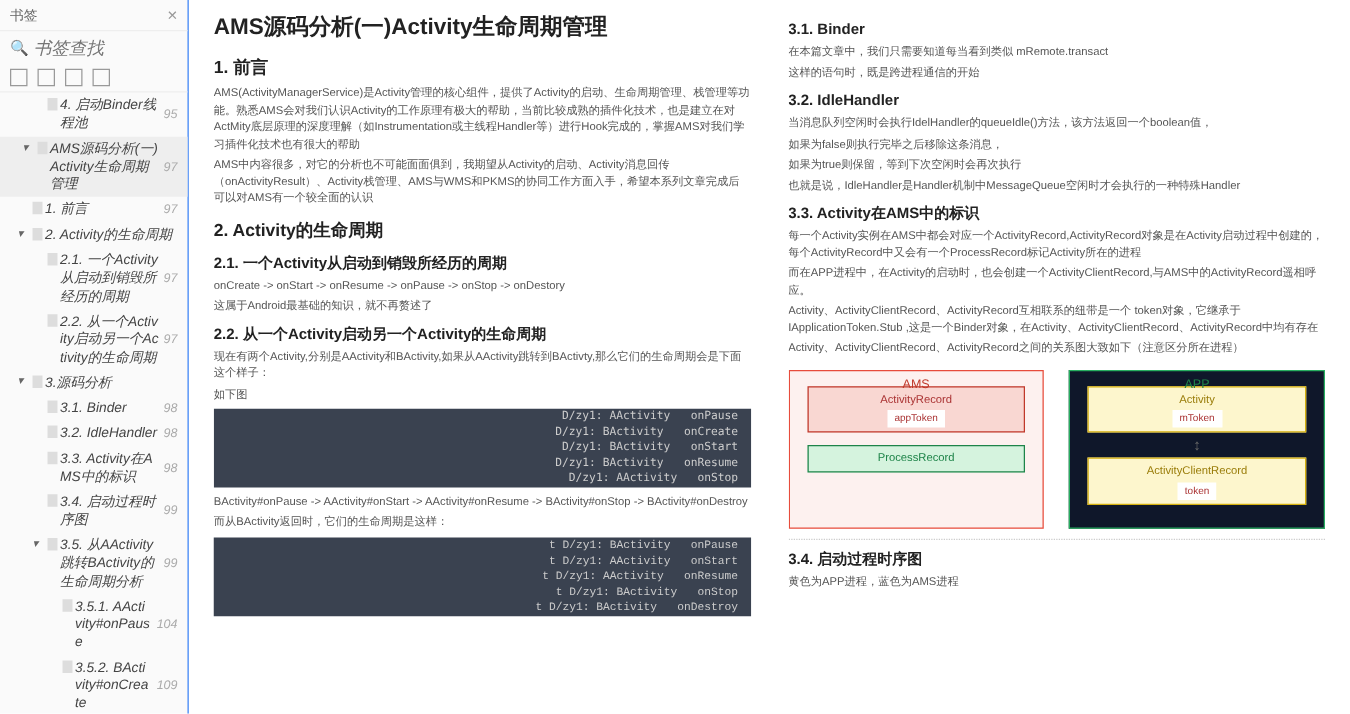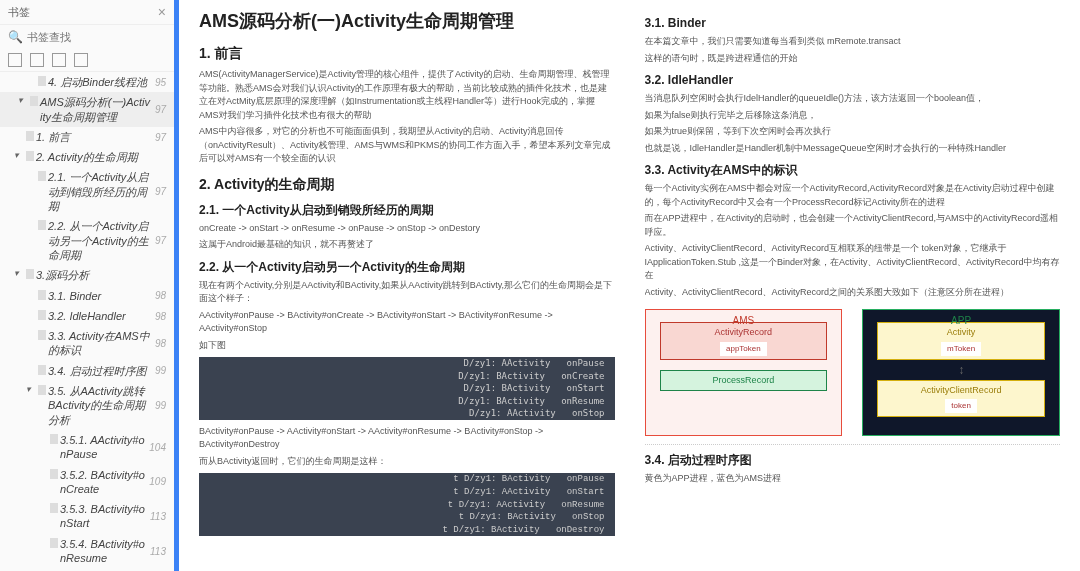--- a/index.html
+++ b/index.html
@@ -1,24 +1,24 @@
 <!DOCTYPE html>
 <html><head>
   <meta charset="utf-8">
   <style>
     * { margin: 0; padding: 0; box-sizing: border-box; }
     body { font-family: "Microsoft YaHei", "PingFang SC", Arial, sans-serif; font-size: 12px; color: #333; display: flex; height: 571px; overflow: hidden; }
     
-    .sidebar { width: 179px; border-right: 5px solid #3b82f6; display: flex; flex-direction: column; background: #fafafa; }
+    .sidebar { width: 151px; border-right: 1px solid #3b82f6; display: flex; flex-direction: column; background: #fafafa; }
     .sidebar-header { display: flex; justify-content: space-between; align-items: center; padding: 4px 8px; border-bottom: 1px solid #eee; }
     .sidebar-title { font-size: 11px; color: #666; }
     .close-x { color: #999; cursor: pointer; font-size: 14px; }
     .search-row { padding: 5px 8px; display: flex; align-items: center; gap: 4px; }
     .search-icon { color: #aaa; font-size: 12px; }
-    .search-input { border: none; outline: none; flex: 1; font-size: 11px; background: transparent; }
+    .search-input { border: none; outline: none; flex: 1; font-size: 14px; background: transparent; font-style: italic; }
     .tool-row { display: flex; gap: 8px; padding: 4px 8px; border-bottom: 1px solid #eee; }
     .tool-icon { width: 14px; height: 14px; border: 1px solid #999; display: inline-block; }
     .toc { flex: 1; overflow-y: auto; font-size: 11px; }
     .toc-item { display: flex; justify-content: space-between; align-items: center; padding: 3px 8px 3px 18px; cursor: pointer; line-height: 1.3; font-style: italic; }
     .toc-item.active { background: #eee; }
     .toc-label { display: flex; align-items: flex-start; gap: 2px; flex: 1; }
     .toc-arrow { width: 10px; color: #666; font-size: 9px; flex-shrink: 0; }
     .toc-page-icon { width: 8px; height: 10px; background: #ddd; display: inline-block; flex-shrink: 0; margin-top: 1px; }
     .toc-text { word-break: break-all; color: #444; }
     .toc-num { color: #aaa; font-size: 10px; margin-left: 4px; flex-shrink: 0; }
@@ -211,21 +211,20 @@
     <h1>AMS源码分析(一)Activity生命周期管理</h1>
     <h2>1. 前言</h2>
     <p>AMS(ActivityManagerService)是Activity管理的核心组件，提供了Activity的启动、生命周期管理、栈管理等功能。熟悉AMS会对我们认识Activity的工作原理有极大的帮助，当前比较成熟的插件化技术，也是建立在对ActMity底层原理的深度理解（如Instrumentation或主线程Handler等）进行Hook完成的，掌握AMS对我们学习插件化技术也有很大的帮助</p>
     <p>AMS中内容很多，对它的分析也不可能面面俱到，我期望从Activity的启动、Activity消息回传（onActivityResult）、Activity栈管理、AMS与WMS和PKMS的协同工作方面入手，希望本系列文章完成后可以对AMS有一个较全面的认识</p>
     <h2>2. Activity的生命周期</h2>
     <h3>2.1. 一个Activity从启动到销毁所经历的周期</h3>
     <p>onCreate -&gt; onStart -&gt; onResume -&gt; onPause -&gt; onStop -&gt; onDestory</p>
     <p>这属于Android最基础的知识，就不再赘述了</p>
     <h3>2.2. 从一个Activity启动另一个Activity的生命周期</h3>
     <p>现在有两个Activity,分别是AActivity和BActivity,如果从AActivity跳转到BActivty,那么它们的生命周期会是下面这个样子：</p>
-    <p>AActivity#onPause -&gt; BActivity#onCreate -&gt; BActivity#onStart -&gt; BActivity#onResume -&gt; AActivity#onStop</p>
     <p>如下图</p>
     <div class="code-block"> D/zy1: AActivity   onPause
  D/zy1: BActivity   onCreate
  D/zy1: BActivity   onStart
  D/zy1: BActivity   onResume
  D/zy1: AActivity   onStop</div>
     <p>BActivity#onPause -&gt; AActivity#onStart -&gt; AActivity#onResume -&gt; BActivity#onStop -&gt; BActivity#onDestroy</p>
     <p>而从BActivity返回时，它们的生命周期是这样：</p>
     <div class="code-block partial">t D/zy1: BActivity   onPause
 t D/zy1: AActivity   onStart

